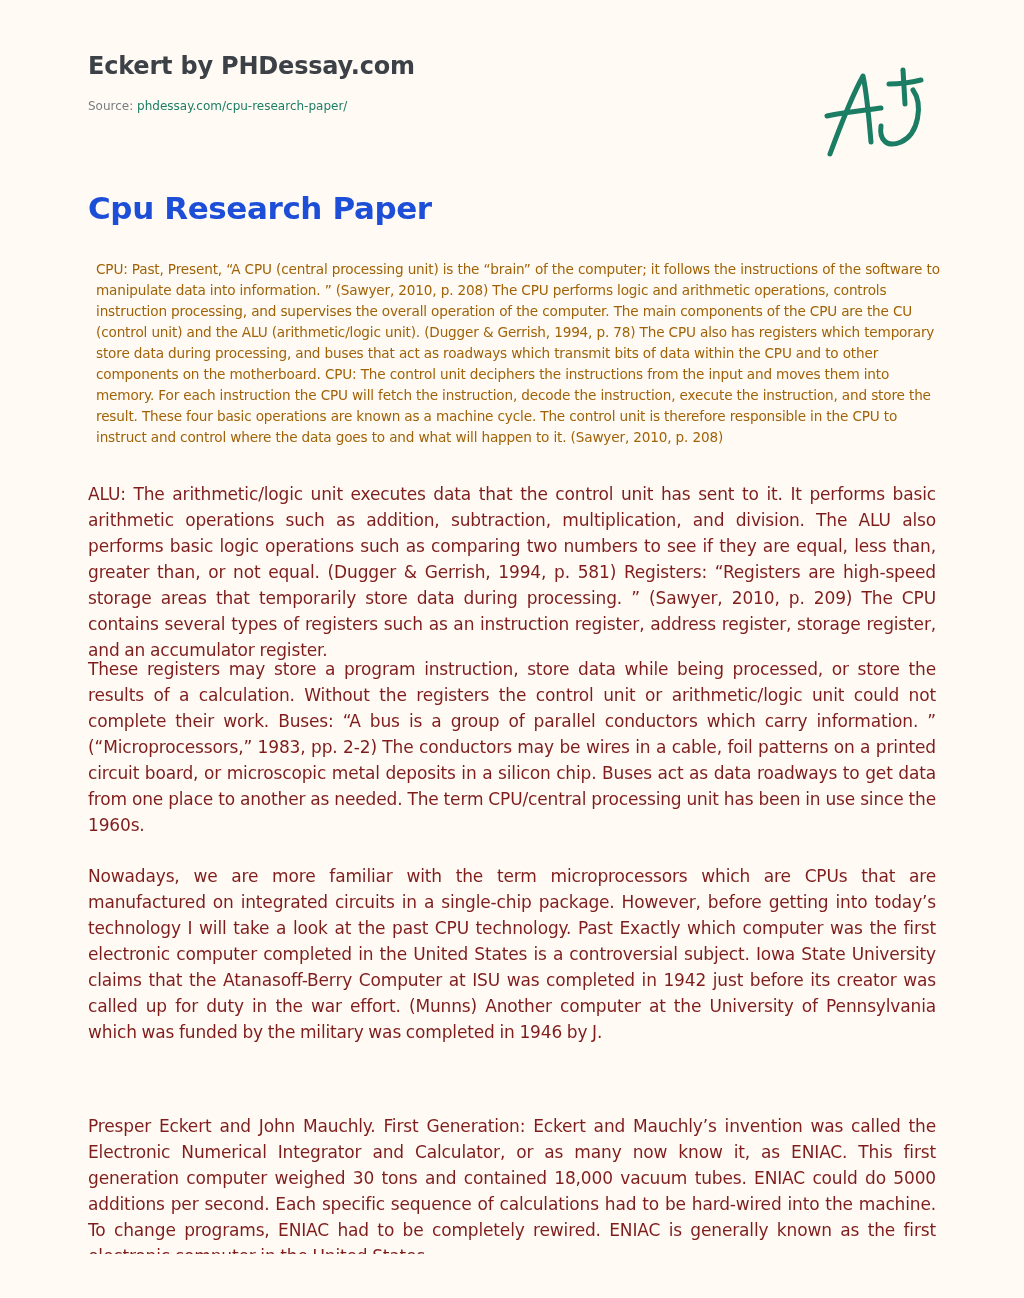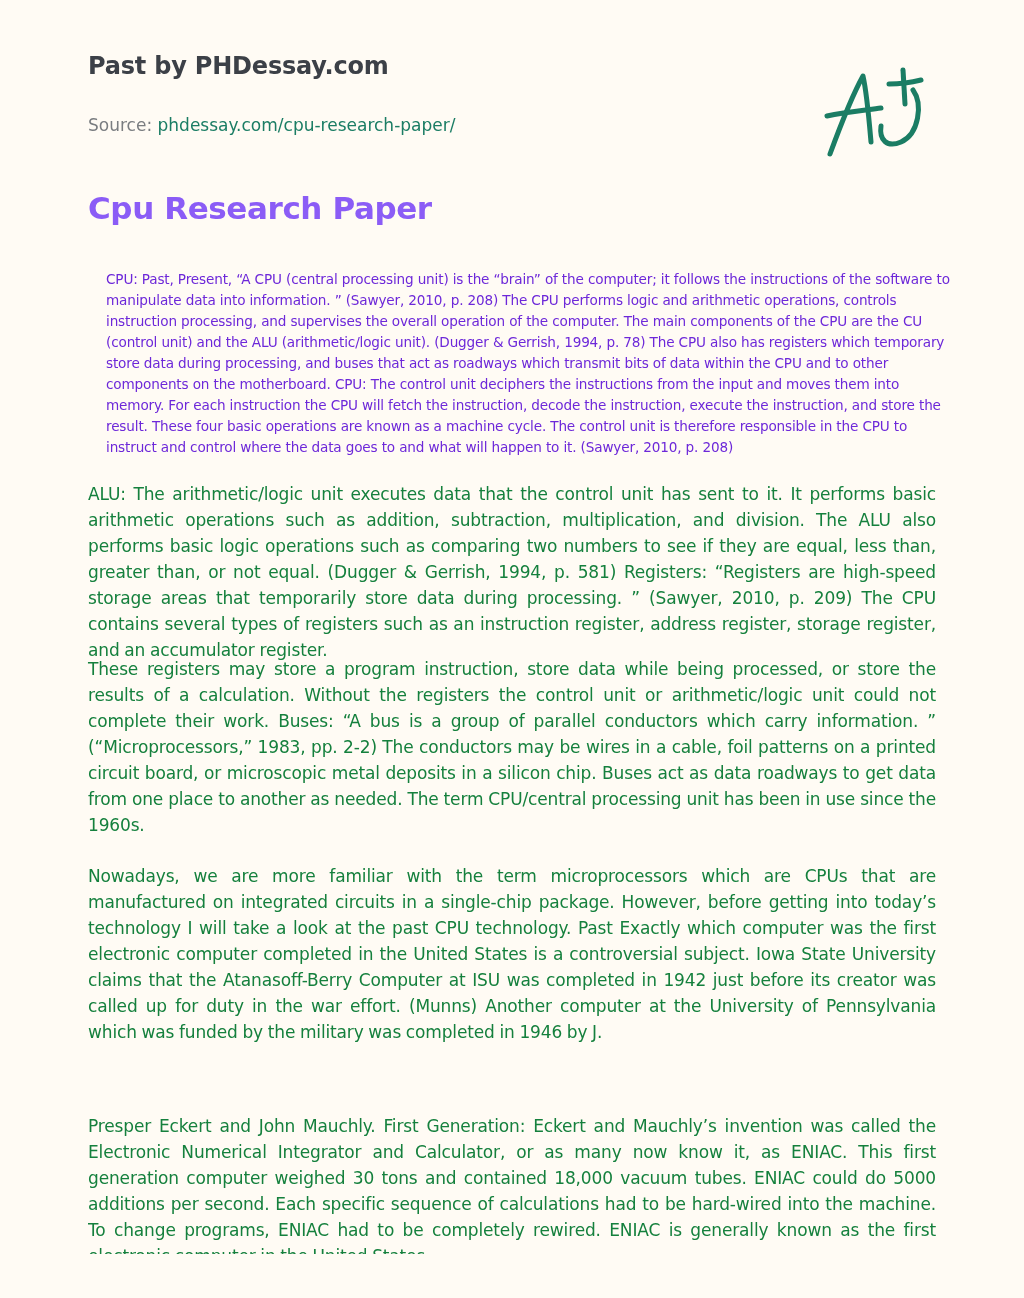--- a/index.html
+++ b/index.html
@@ -30,23 +30,23 @@
       top: 52px;
       left: 0;
       font-size: 24px;
       font-weight: bold;
       color: #3c4047;
       letter-spacing: -0.2px;
       white-space: nowrap;
     }
     .source {
       position: absolute;
-      top: 115px;
+      top: 99px;
       left: 0;
-      font-size: 17px;
+      font-size: 12px;
       color: #7a7d80;
       white-space: nowrap;
     }
     .source a {
       color: #1b7d64;
       text-decoration: none;
     }
     .logo {
       position: absolute;
       left: 735px;
@@ -54,43 +54,43 @@
       width: 104px;
       height: 96px;
     }
     .title {
       position: absolute;
       top: 190px;
       left: 0;
       margin: 0;
       font-size: 31px;
       font-weight: bold;
-      color: #8b5cf6;
+      color: #1d4ed8;
       letter-spacing: -0.4px;
       white-space: nowrap;
     }
     .intro {
       position: absolute;
       top: 251px;
       left: 0;
       width: 848px;
-      margin: 18px;
+      margin: 8px;
       font-size: 13.6px;
       line-height: 21px;
-      color: #6d28d9;
+      color: #a16207;
       letter-spacing: -0.15px;
     }
     .body-para {
       position: absolute;
       left: 0;
       width: 848px;
       margin: 0;
       font-size: 17px;
       line-height: 26px;
-      color: #15803d;
+      color: #7f1d1d;
       text-align: justify;
       letter-spacing: -0.15px;
       word-spacing: -0.5px;
     }
     #p1 { top: 481px; }
     #p2 { top: 656px; }
     #p3 { top: 863px; }
     .clip {
       position: absolute;
       left: 0;
@@ -99,21 +99,21 @@
       height: 141px;
       overflow: hidden;
     }
     .clip .body-para { top: 0; }
   </style>
 </head>
 <body>
 
 <div class="page">
   <div class="header">
-    <div class="brand">Past by PHDessay.com</div>
+    <div class="brand">Eckert by PHDessay.com</div>
     <div class="source">
       <span>Source: </span><a>phdessay.com/cpu-research-paper/</a>
     </div>
     <svg class="logo" viewBox="0 0 104 96">
       <g fill="none" stroke="#1b7d64" stroke-width="5" stroke-linecap="round" stroke-linejoin="round">
         <path d="M7 90 C 18 60, 30 30, 40 12 C 44 30, 46 55, 48 78"></path>
         <path d="M4 52 C 22 48, 44 46, 58 44"></path>
         <path d="M80 6 L 82 40"></path>
         <path d="M66 20 C 78 20, 90 18, 98 16"></path>
         <path d="M90 26 C 100 40, 96 70, 78 78 C 64 84, 56 76, 58 62"></path>

